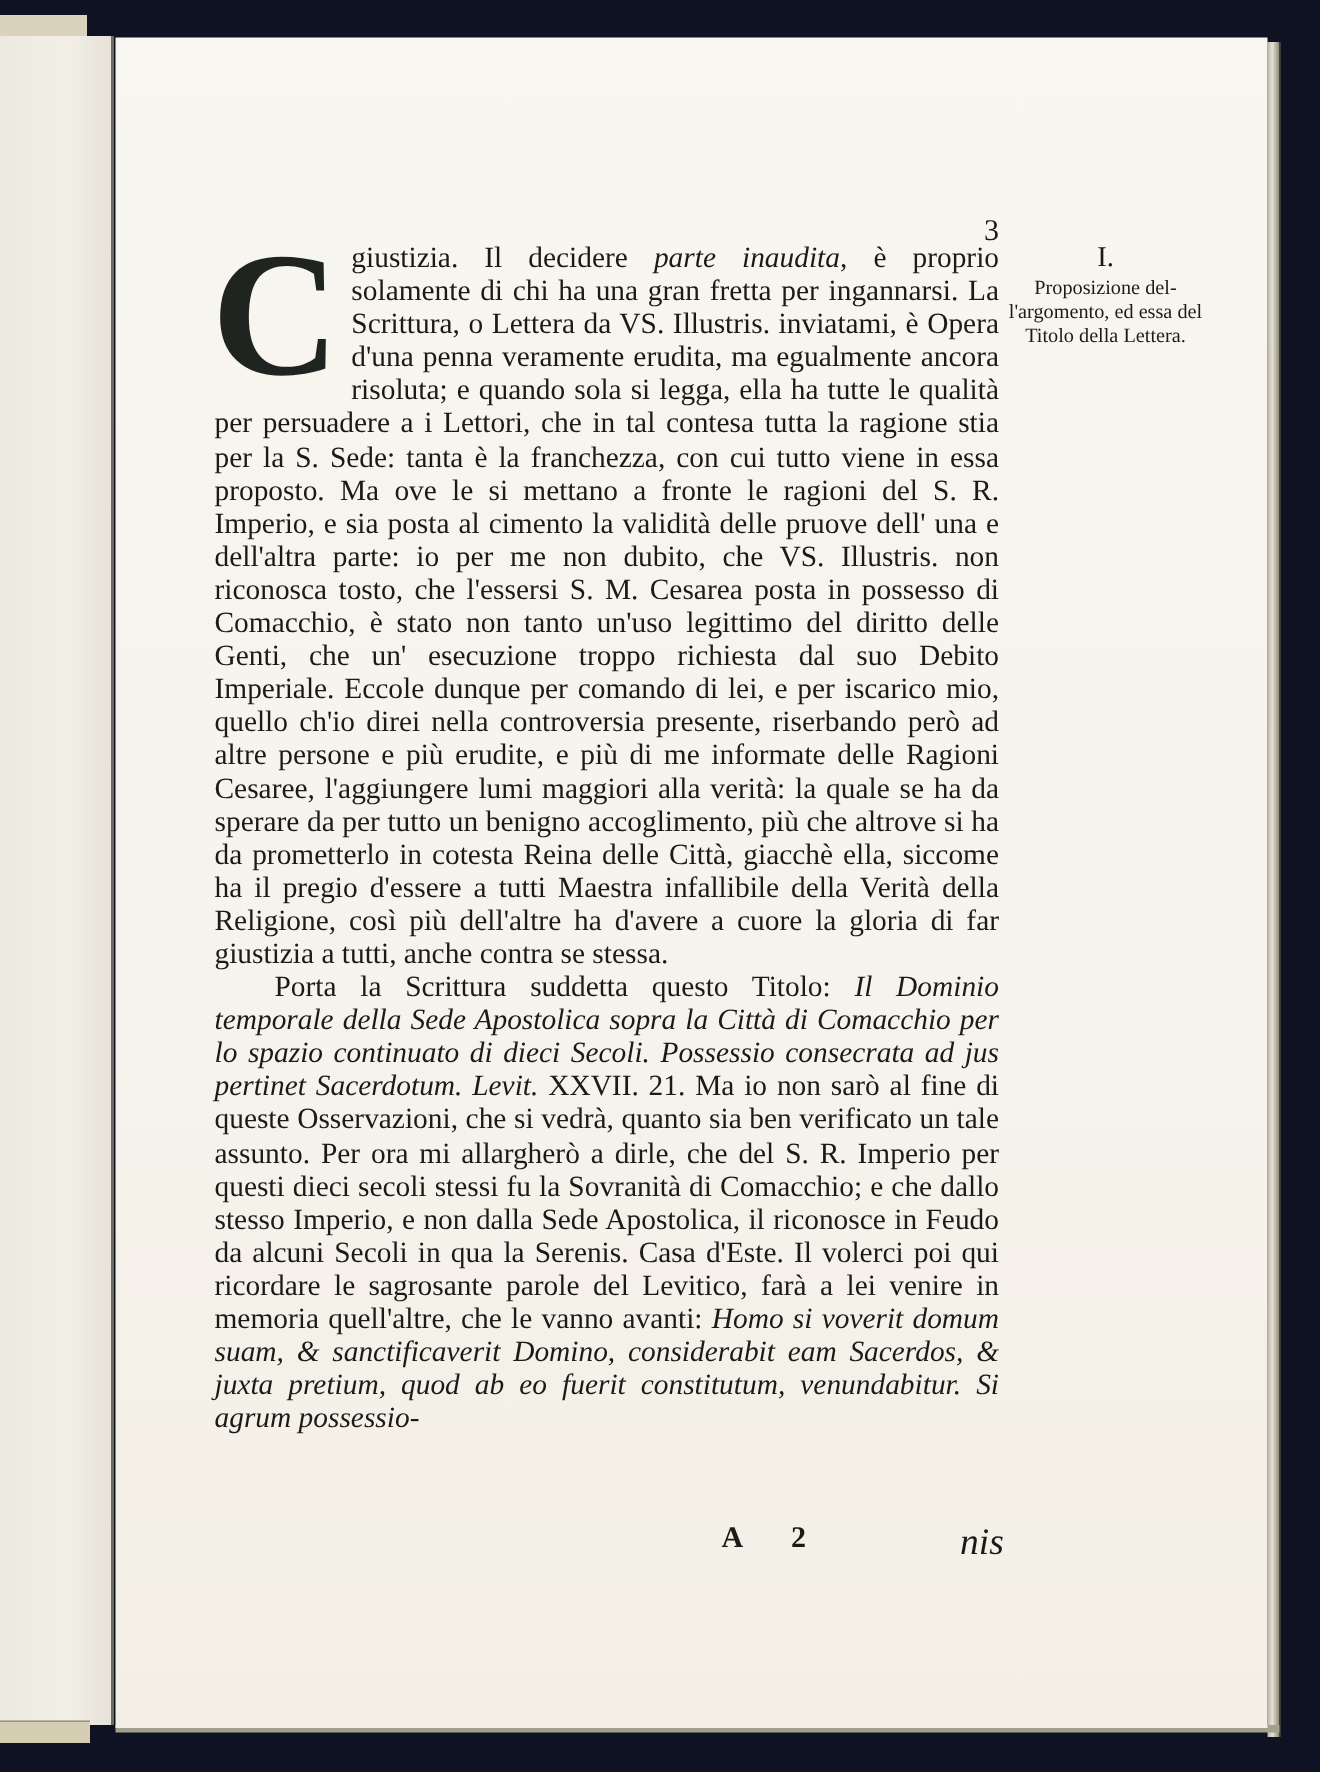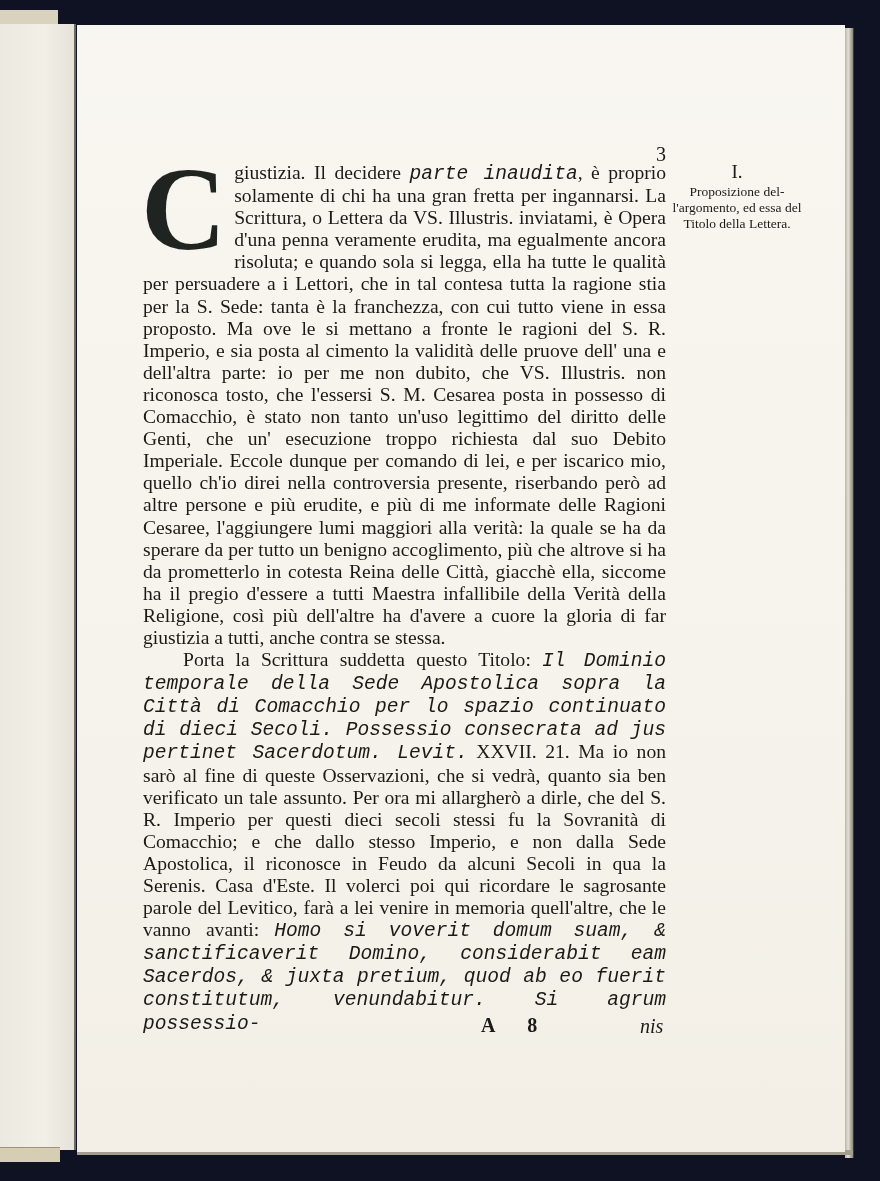--- a/index.html
+++ b/index.html
@@ -42,31 +42,31 @@
     .body-text {
       position:absolute; left:143px; top:162px; width:523px;
       font-size:19.6px; line-height:22.1px; text-align:justify;
     }
     .body-text p { margin:0; }
     .drop-cap {
       float:left; font-size:118px; line-height:92px; height:90px;
       margin:2px 8px 0 -2px; font-weight:bold; color:#1f2420;
     }
     .indent { text-indent:40px; }
-    .ital { font-style:italic;font-family:Liberation Mono, monospace; }
+    .ital { font-style:italic; }
     .margin-note {
       position:absolute; left:672px; top:164px; width:130px;
       text-align:center; font-size:13.5px; line-height:16px;
     }
     .margin-note .num { font-size:19px; display:block; margin-bottom:4px; }
     .signature {
       position:absolute; left:481px; top:1014px; font-size:20px; letter-spacing:14px; font-weight:bold;
     }
     .catchword {
-      position:absolute; left:640px; top:1015px; font-size:20px; font-style:italic;
+      position:absolute; left:640px; top:1015px; font-size:25px; font-style:italic;
     }
     .line { display:block; }
   </style>
 </head>
 <body>
 
 <div class="left-spine-top"></div>
 <div class="left-leaf"></div>
 <div class="left-spine-bottom"></div>
 <div class="page-edge"></div>
@@ -84,14 +84,14 @@
 <div class="body-text">
   <p>
     <span class="drop-cap">C</span>
     <span>giustizia. Il decidere </span><span class="ital">parte inaudita</span><span>, è proprio solamente di chi ha una gran fretta per ingannarsi. La Scrittura, o Lettera da VS. Illustris. inviatami, è Opera d'una penna veramente erudita, ma egualmente ancora risoluta; e quando sola si legga, ella ha tutte le qualità per persuadere a i Lettori, che in tal contesa tutta la ragione stia per la S. Sede: tanta è la franchezza, con cui tutto viene in essa proposto. Ma ove le si mettano a fronte le ragioni del S. R. Imperio, e sia posta al cimento la validità delle pruove dell' una e dell'altra parte: io per me non dubito, che VS. Illustris. non riconosca tosto, che l'essersi S. M. Cesarea posta in possesso di Comacchio, è stato non tanto un'uso legittimo del diritto delle Genti, che un' esecuzione troppo richiesta dal suo Debito Imperiale. Eccole dunque per comando di lei, e per iscarico mio, quello ch'io direi nella controversia presente, riserbando però ad altre persone e più erudite, e più di me informate delle Ragioni Cesaree, l'aggiungere lumi maggiori alla verità: la quale se ha da sperare da per tutto un benigno accoglimento, più che altrove si ha da prometterlo in cotesta Reina delle Città, giacchè ella, siccome ha il pregio d'essere a tutti Maestra infallibile della Verità della Religione, così più dell'altre ha d'avere a cuore la gloria di far giustizia a tutti, anche contra se stessa.</span>
   </p>
   <p class="indent">
     <span>Porta la Scrittura suddetta questo Titolo: </span><span class="ital">Il Dominio temporale della Sede Apostolica sopra la Città di Comacchio per lo spazio continuato di dieci Secoli. Possessio consecrata ad jus pertinet Sacerdotum. Levit.</span><span style="font-variant:small-caps"> XXVII. 21.</span><span> Ma io non sarò al fine di queste Osservazioni, che si vedrà, quanto sia ben verificato un tale assunto. Per ora mi allargherò a dirle, che del S. R. Imperio per questi dieci secoli stessi fu la Sovranità di Comacchio; e che dallo stesso Imperio, e non dalla Sede Apostolica, il riconosce in Feudo da alcuni Secoli in qua la Serenis. Casa d'Este. Il volerci poi qui ricordare le sagrosante parole del Levitico, farà a lei venire in memoria quell'altre, che le vanno avanti: </span><span class="ital">Homo si voverit domum suam, &amp; sanctificaverit Domino, considerabit eam Sacerdos, &amp; juxta pretium, quod ab eo fuerit constitutum, venundabitur. Si agrum possessio-</span>
   </p>
 </div>
 
-<div class="signature">A 8</div>
+<div class="signature">A 2</div>
 <div class="catchword">nis</div>
 
 </body></html>

